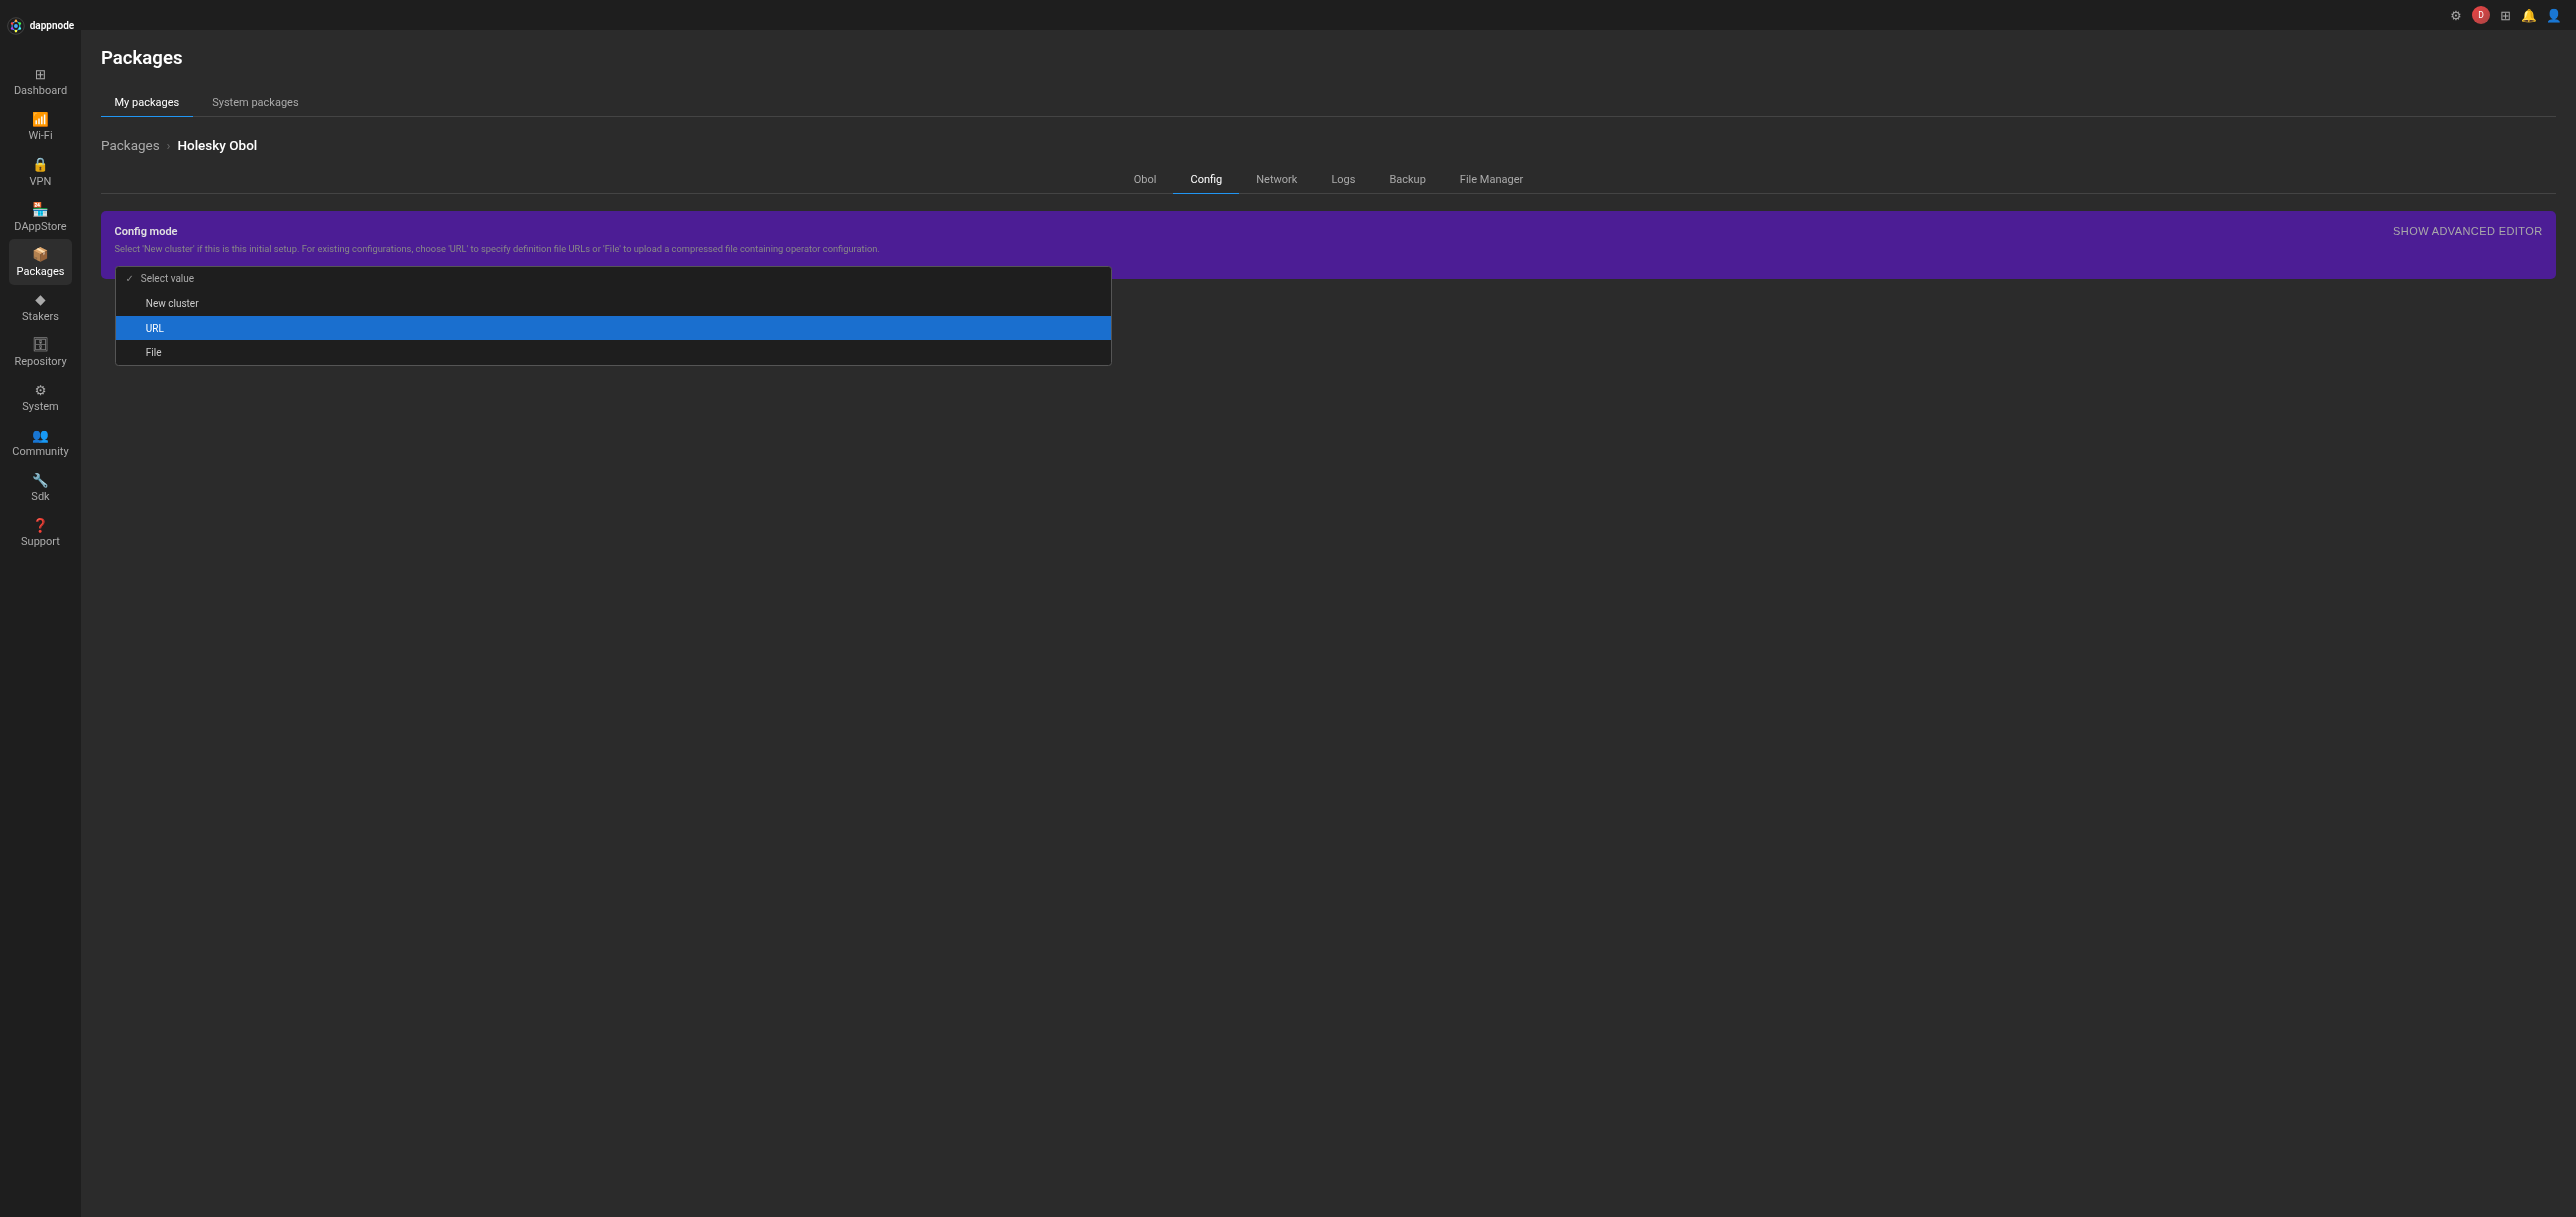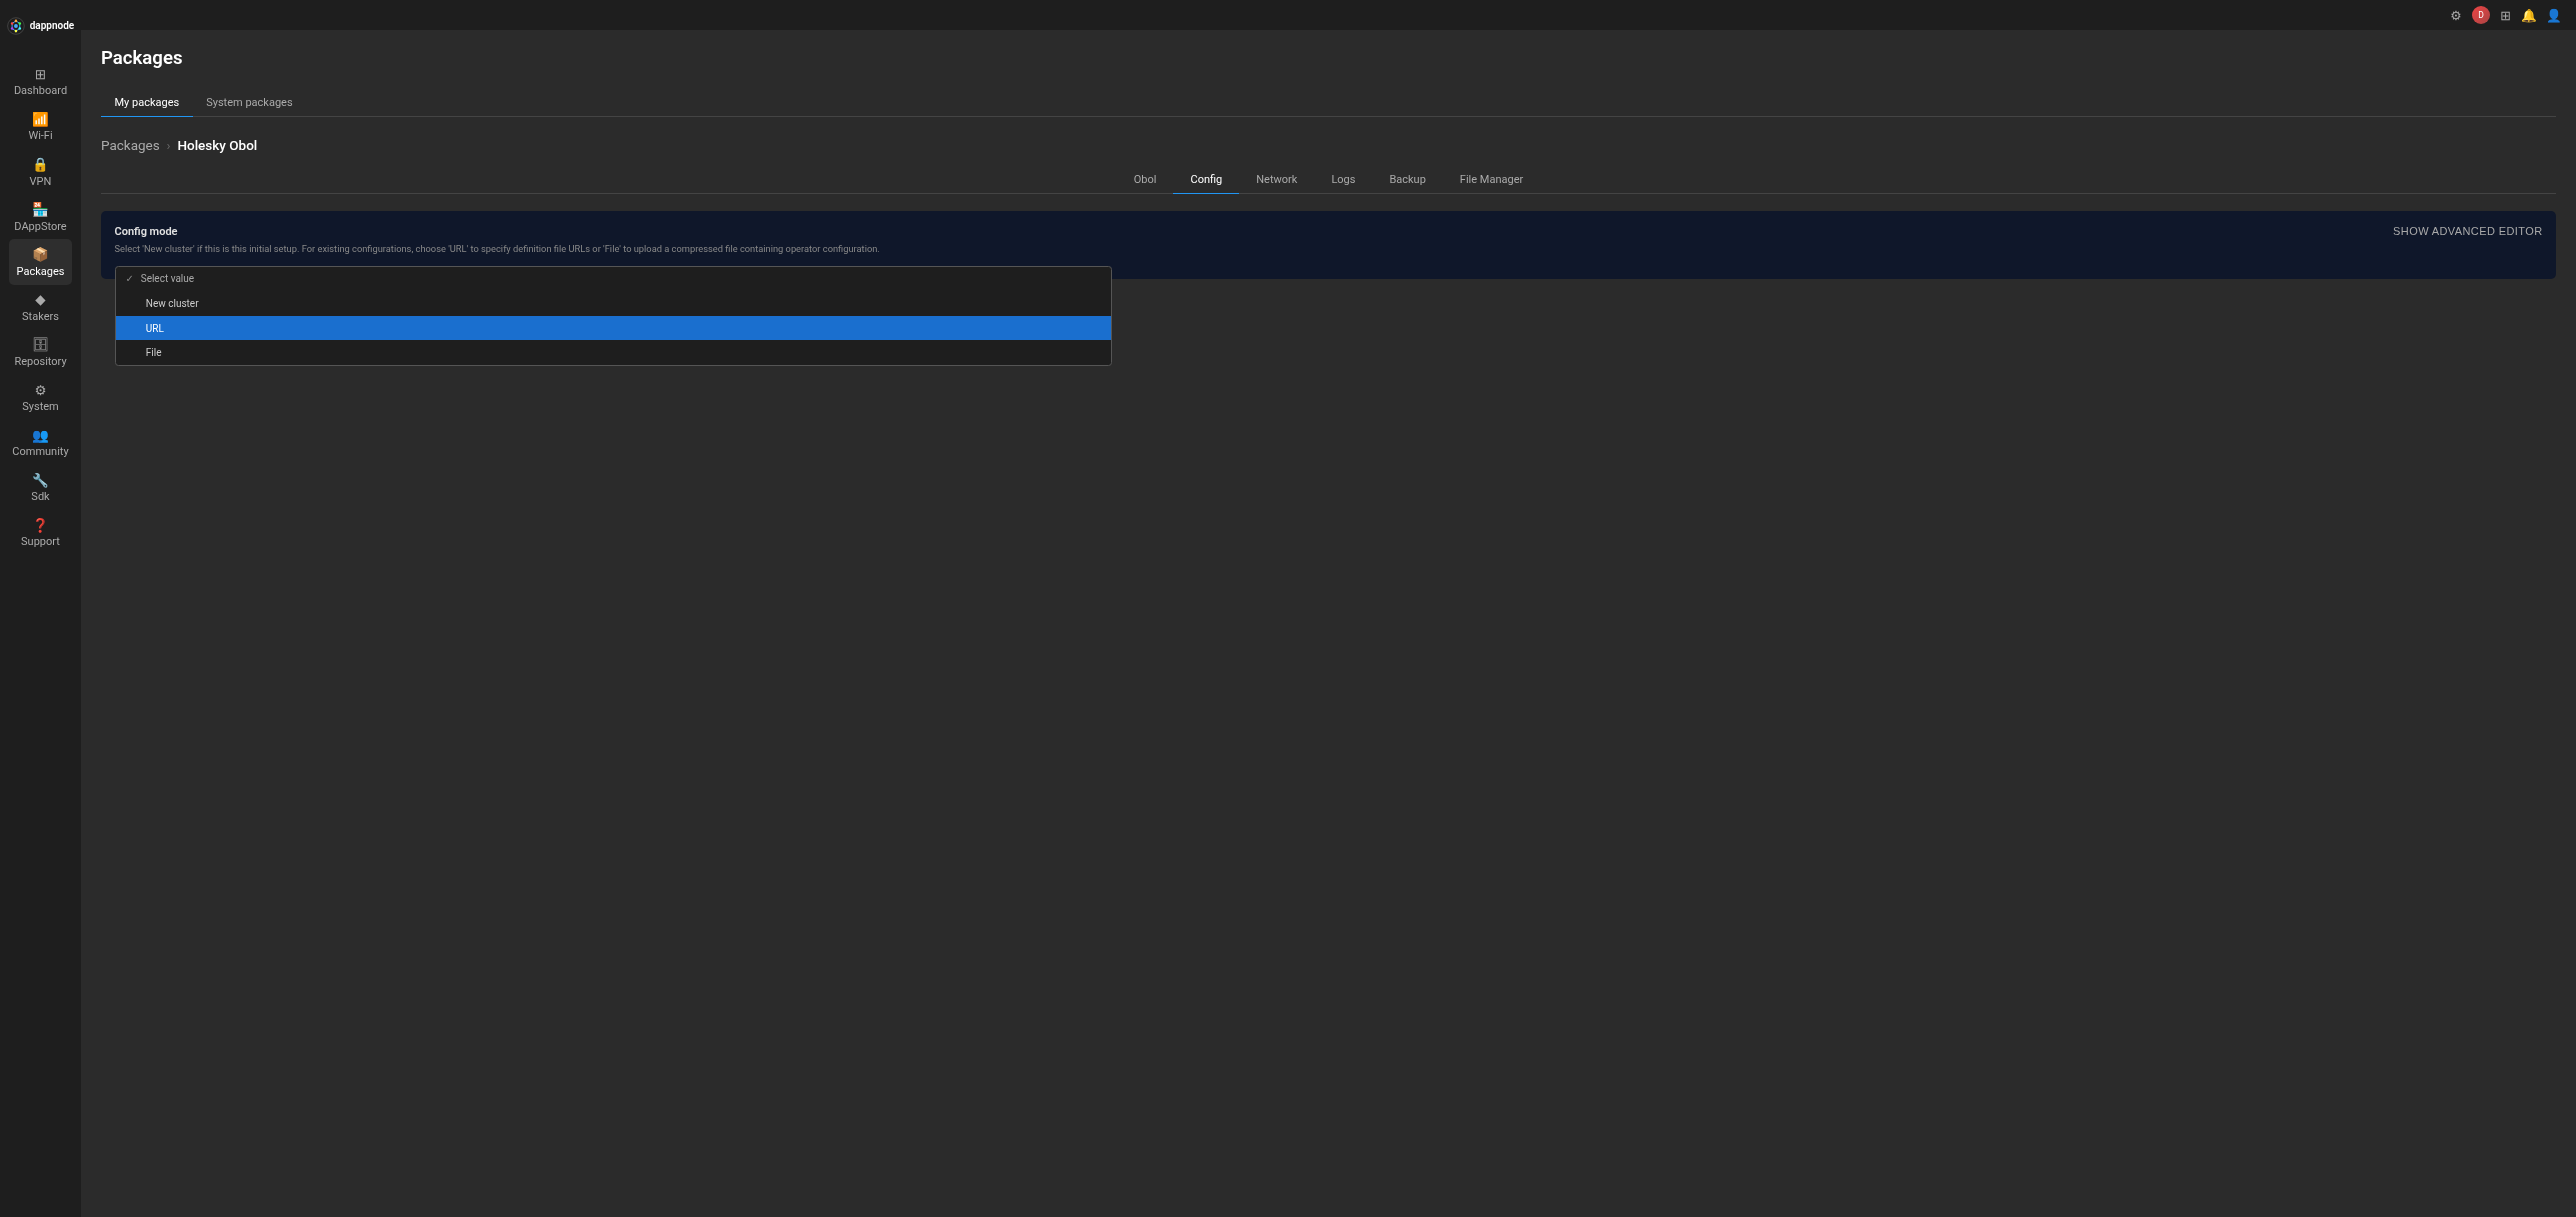--- a/index.html
+++ b/index.html
@@ -119,21 +119,21 @@
     #page-title {
       font-size: 18.6px;
       font-weight: 600;
       color: #fff;
       margin-bottom: 13.5px;
     }
 
     
     .top-tabs {
       display: flex;
-      gap: 0;
+      gap: 6px;
       margin-bottom: 20px;
       border-bottom: 0.8px solid #444;
       margin-top: 20px;
     }
 
     .top-tab {
       padding: 6.8px 13.5px;
       cursor: pointer;
       color: #aaa;
       font-size: 11px;
@@ -187,21 +187,21 @@
       margin-bottom: -0.8px;
     }
 
     .inner-tab.active {
       color: #fff;
       border-bottom: 1.7px solid #2196f3;
     }
 
     
     .config-section {
-      background: #0f172a;
+      background: #4c1d95;
       border-radius: 5px;
       padding: 13.5px;
       position: relative;
     }
 
     .config-mode-title {
       font-size: 11px;
       font-weight: 600;
       color: #e0e0e0;
       margin-bottom: 5px;

